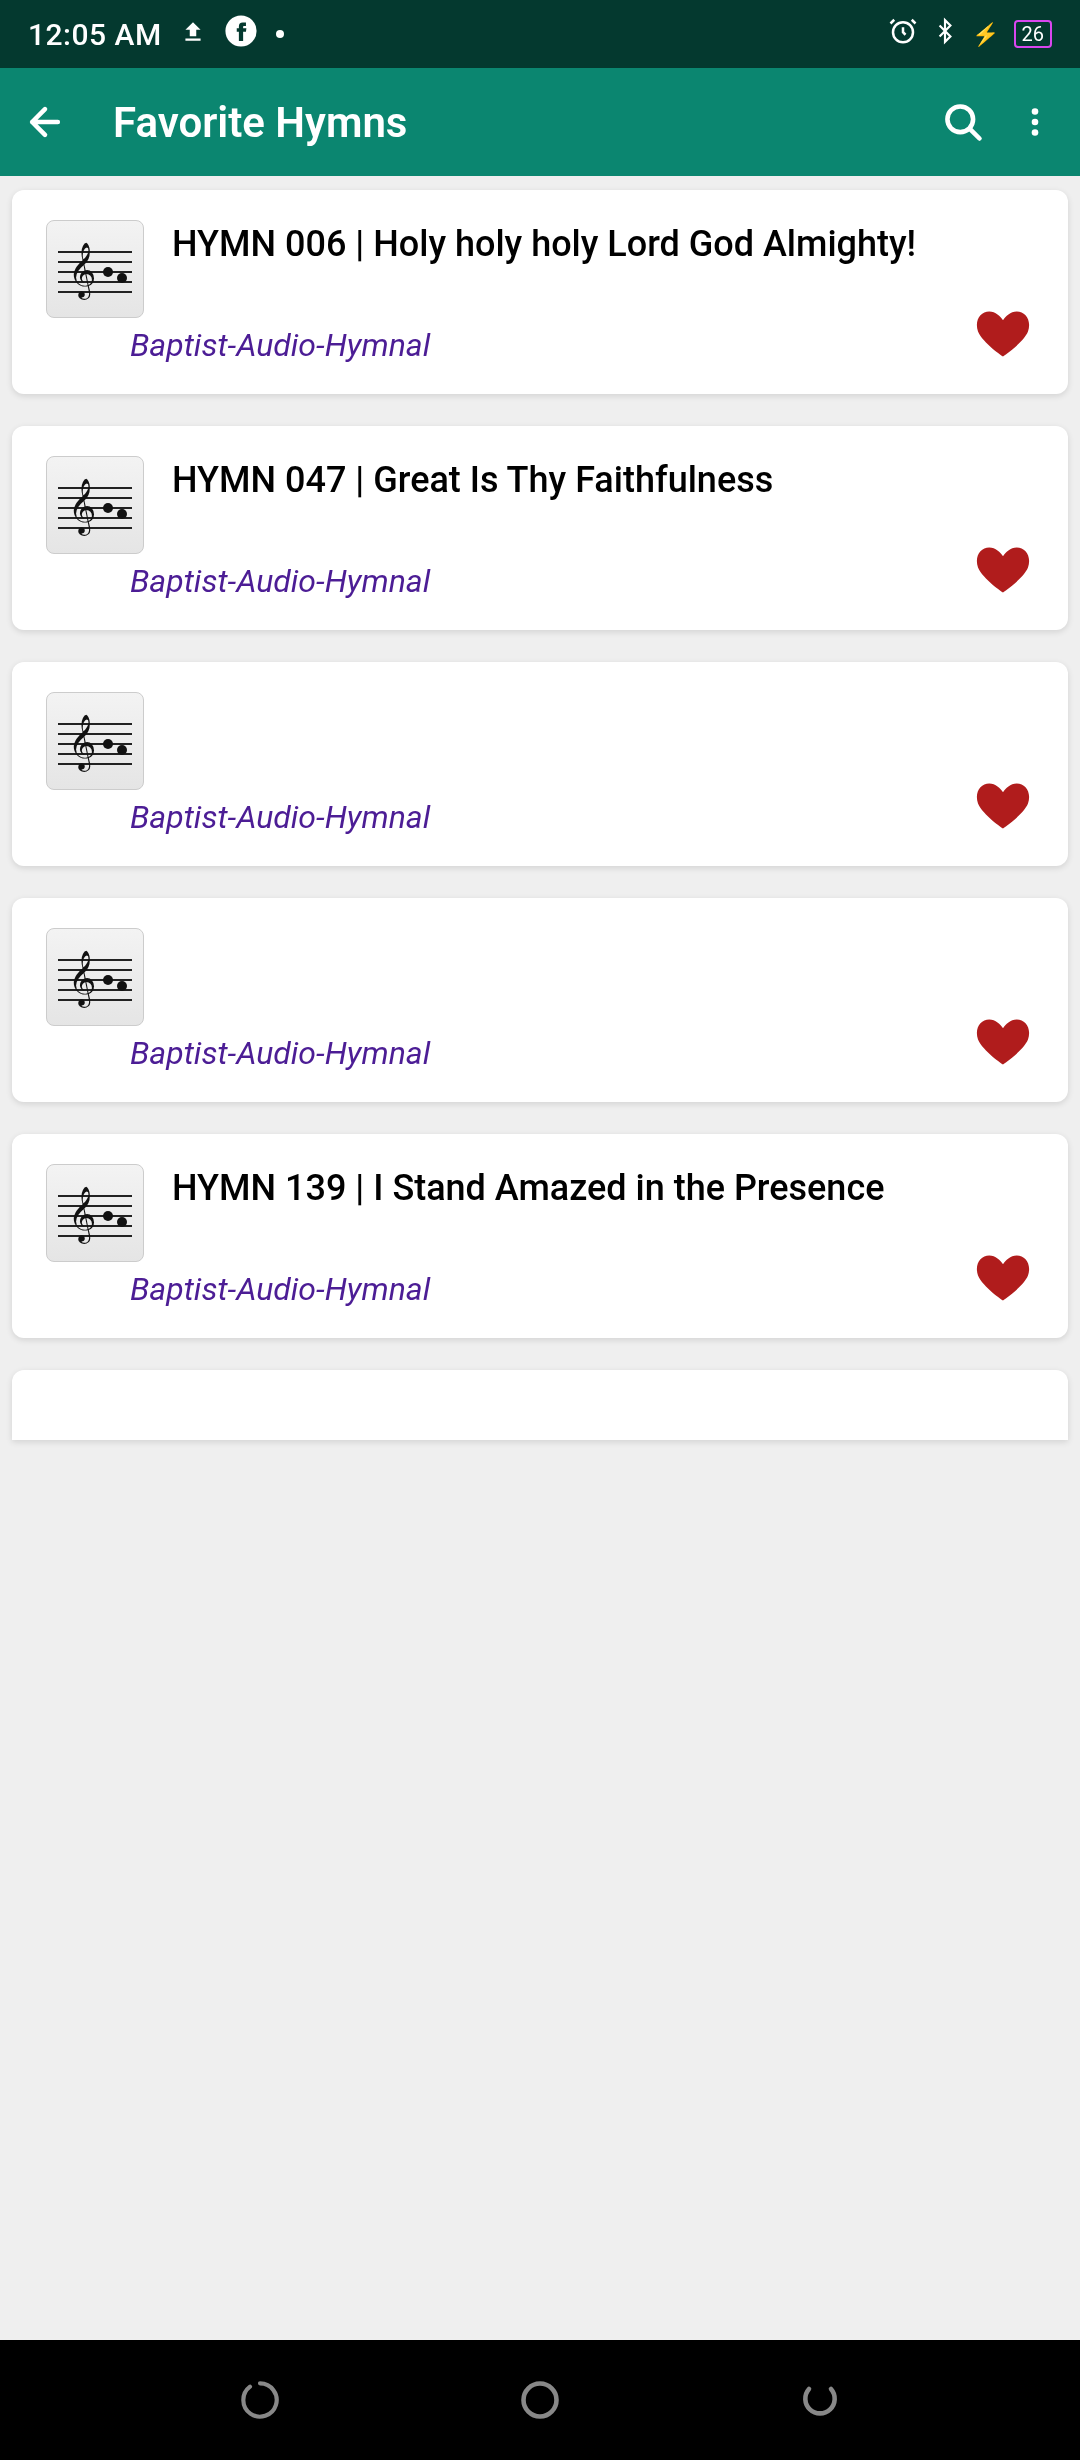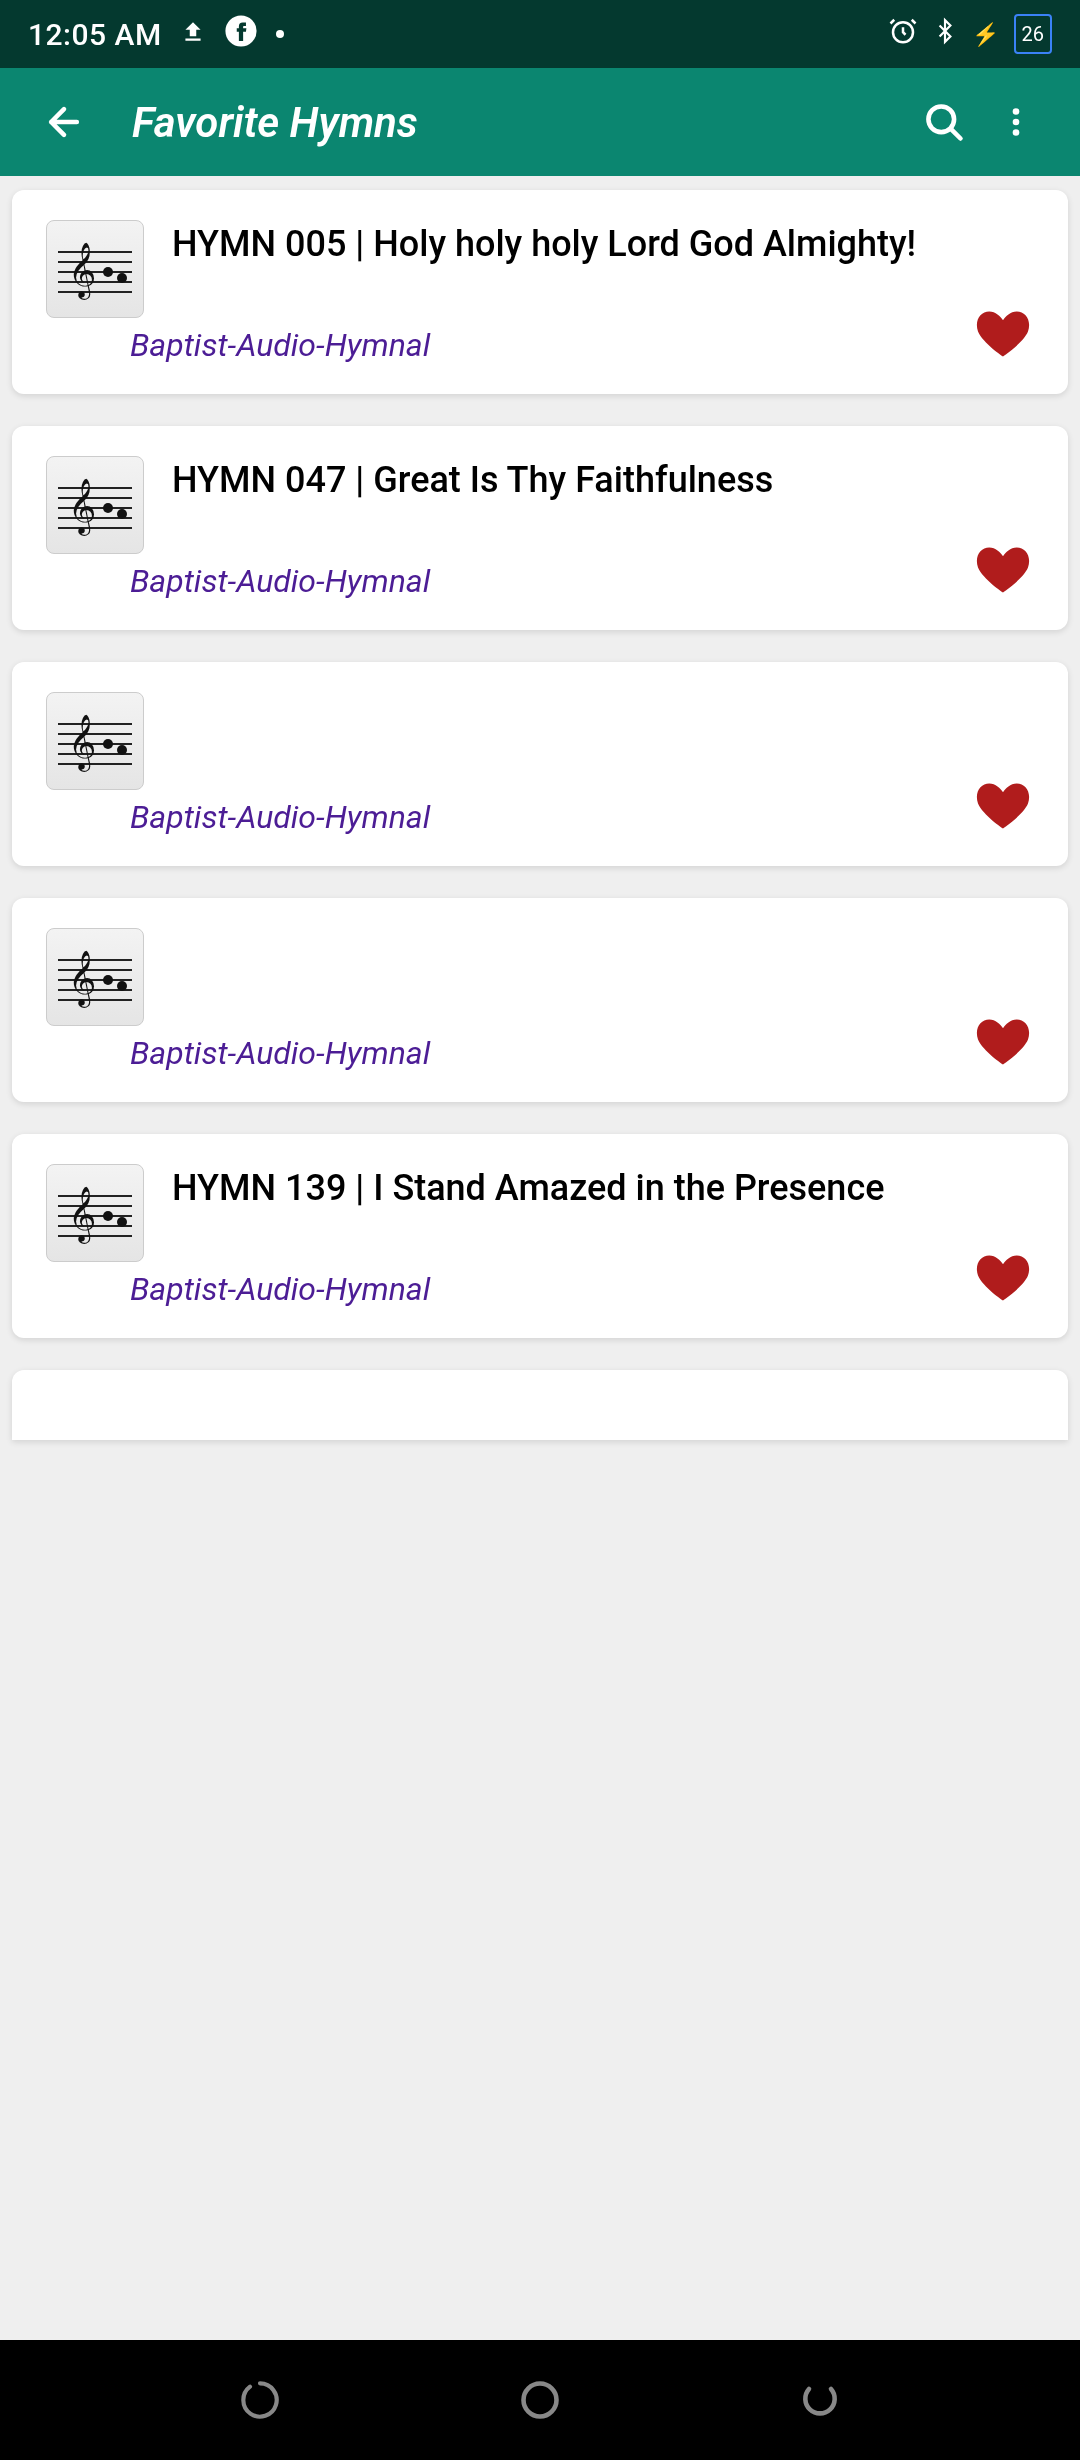--- a/index.html
+++ b/index.html
@@ -19,29 +19,28 @@
       align-items: center;
       padding: 0 28px;
       font-size: 30px;
       justify-content: space-between;
       gap: 30px;
     }
     .status-left { display: flex; align-items: center; gap: 18px; }
     .status-right { display: flex; align-items: center; gap: 14px; }
     .status-time { font-weight: 500; letter-spacing: 0.5px; }
     .dot { width: 8px; height: 8px; background: white; border-radius: 50%; }
-    .batt { border: 2px solid #3b82f6; border-radius: 4px; padding: 0 6px; font-size: 20px; display:flex; align-items:center; height:40px;}
+    .batt { border: 2px solid #d946ef; border-radius: 4px; padding: 0 6px; font-size: 20px; display:flex; align-items:center; height:28px;}
     .app-bar {
       height: 108px;
       background: #0b8670;
       color: white;
       display: flex;
       align-items: center;
-      padding: 0 28px;
-      font-style: italic;
+      padding: 0 9px;
     }
     .back-btn {
       width: 72px; height: 72px;
       display: flex; align-items: center; justify-content: center;
       cursor: pointer;
     }
     .app-title {
       font-size: 42px;
       font-weight: 600;
       margin-left: 32px;
@@ -201,21 +200,21 @@
               <line x1="8" y1="28" x2="82" y2="28"></line>
               <line x1="8" y1="38" x2="82" y2="38"></line>
               <line x1="8" y1="48" x2="82" y2="48"></line>
               <line x1="8" y1="58" x2="82" y2="58"></line>
             </g>
             <text x="18" y="52" font-size="48" font-family="serif" fill="#111">𝄞</text>
             <circle cx="58" cy="38" r="5" fill="#111"></circle>
             <circle cx="72" cy="44" r="5" fill="#111"></circle>
           </svg>
       </div>
-      <div class="hymn-title">HYMN 005 | Holy holy holy Lord God Almighty!</div>
+      <div class="hymn-title">HYMN 006 | Holy holy holy Lord God Almighty!</div>
     </div>
     <div class="source">Baptist-Audio-Hymnal</div>
     <div class="heart">
       <svg width="66" height="60" viewBox="0 0 24 24" fill="#b01c1c">
           <path d="M12 21s-8-5.3-10-10C.5 6.5 3 3 6.5 3 9 3 11 5 12 6.5 13 5 15 3 17.5 3 21 3 23.5 6.5 22 11c-2 4.7-10 10-10 10z"></path>
         </svg>
     </div>
   </div>
 
   <div class="card">

